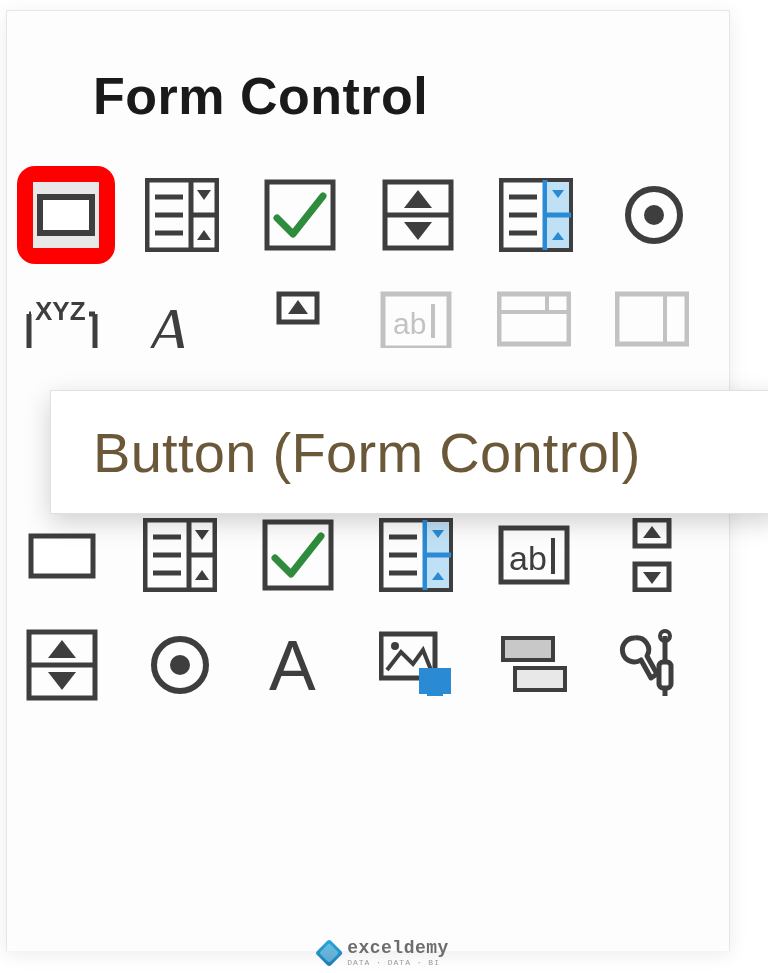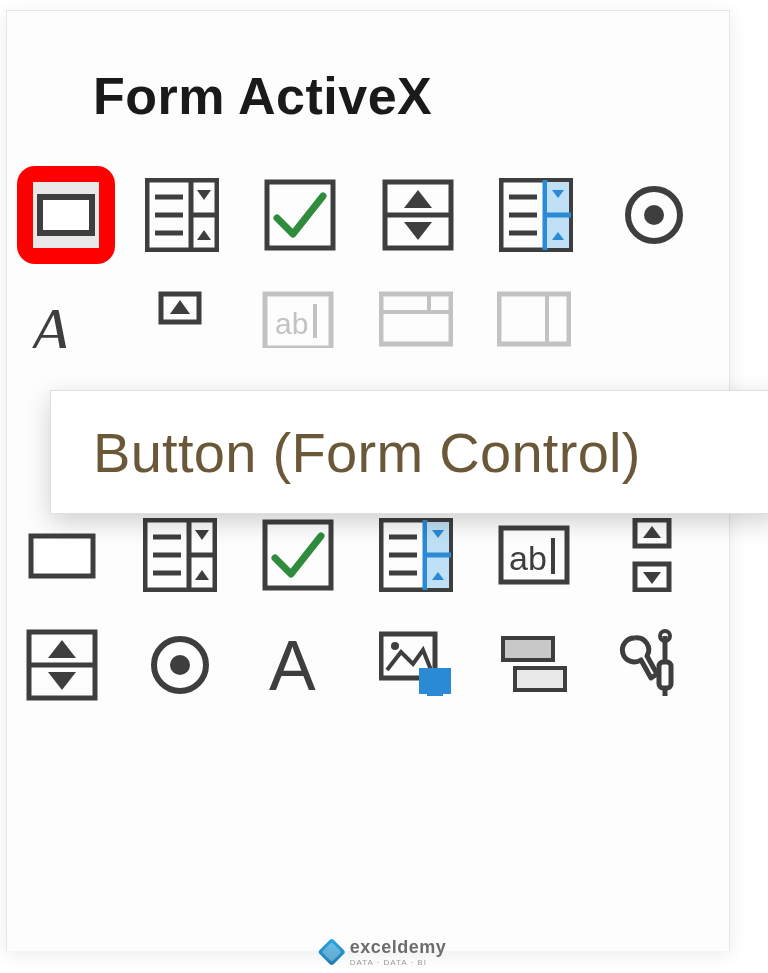--- a/index.html
+++ b/index.html
@@ -93,21 +93,21 @@
     letter-spacing: 0.3px;
   }
   .watermark {
     position: absolute;
     left: 50%;
     transform: translateX(-50%);
     bottom: 6px;
     display: flex;
     align-items: center;
     gap: 8px;
-    font-family: Liberation Sans, sans-serif;
+    font-family: Liberation Mono, monospace;
   }
   .watermark .wmicon {
     width: 20px; height: 20px;
     transform: rotate(45deg);
     background: linear-gradient(135deg,#2aa8e0,#1a7bb0);
     border-radius: 3px;
     position: relative;
   }
   .watermark .wmicon::after{
     content:""; position:absolute; inset:3px;
@@ -120,21 +120,21 @@
   .watermark .t2 {
     font-size: 8px; color:#9a9a9a; letter-spacing:1px;
   }
   .disabled svg { opacity: 0.5; }
 </style>
 </head>
 <body>
 
 <div class="panel">
 
-  <div class="heading">Form ActiveX</div>
+  <div class="heading">Form Control</div>
 
   <div class="row">
 
     <div class="highlight">
       <div class="cell">
         <svg viewBox="0 0 74 74">
           <rect x="4" y="4" width="66" height="66" fill="#e8e8e8"></rect>
           <rect x="11" y="19" width="52" height="36" fill="#ffffff" stroke="#3e3e3e" stroke-width="6"></rect>
         </svg>
       </div>
@@ -188,20 +188,28 @@
       <svg viewBox="0 0 74 74">
         <circle cx="37" cy="37" r="26" fill="none" stroke="#3e3e3e" stroke-width="6"></circle>
         <circle cx="37" cy="37" r="10" fill="#3e3e3e"></circle>
       </svg>
     </div>
 
   </div>
 
   <div class="cutoff">
 
+    <div class="cell" style="position:relative;">
+      <svg viewBox="0 0 74 74">
+        <text x="10" y="30" font-family="Arial" font-size="26" font-weight="600" fill="#3e3e3e" textContent="XYZ">XYZ</text>
+        <path d="M 4 24 L 4 68 L 70 68 L 70 24" fill="none" stroke="#3e3e3e" stroke-width="5"></path>
+        <line x1="4" y1="24" x2="6" y2="24" stroke="#3e3e3e" stroke-width="5"></line>
+        <line x1="64" y1="24" x2="70" y2="24" stroke="#3e3e3e" stroke-width="5"></line>
+      </svg>
+    </div>
 
     <div class="cell">
       <svg viewBox="0 0 74 74">
         <text x="6" y="62" font-family="Georgia,serif" font-size="64" font-style="italic" fill="#3e3e3e">A</text>
       </svg>
     </div>
 
     <div class="cell">
       <svg viewBox="0 0 74 74">
         <rect x="18" y="4" width="38" height="28" fill="none" stroke="#3e3e3e" stroke-width="5"></rect>

